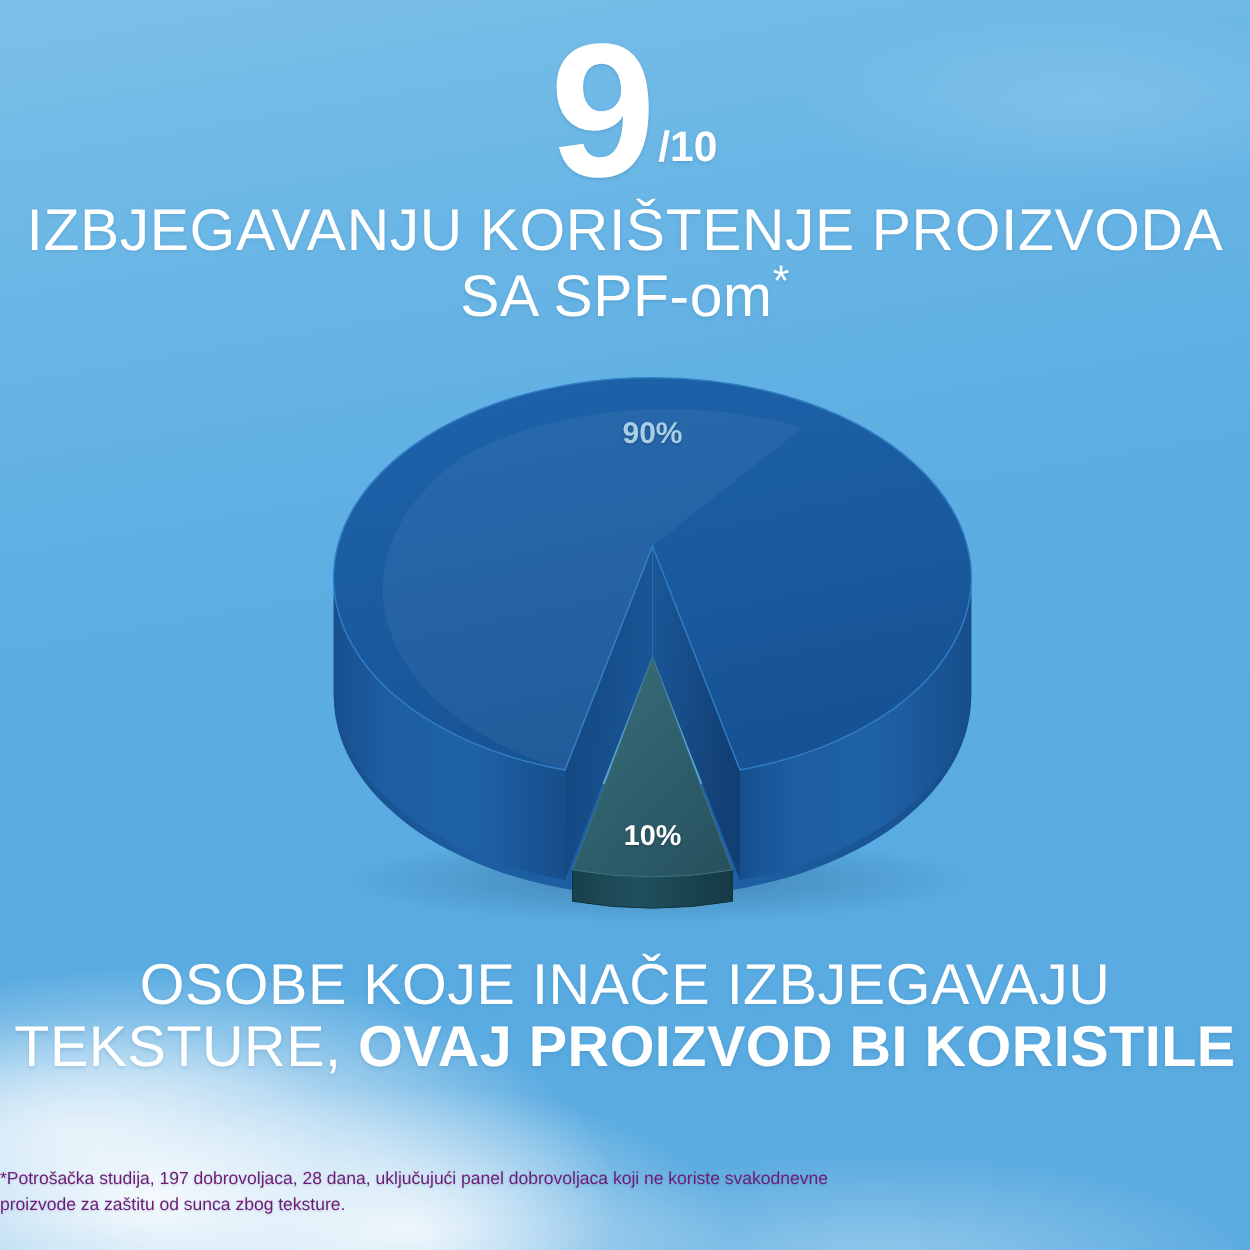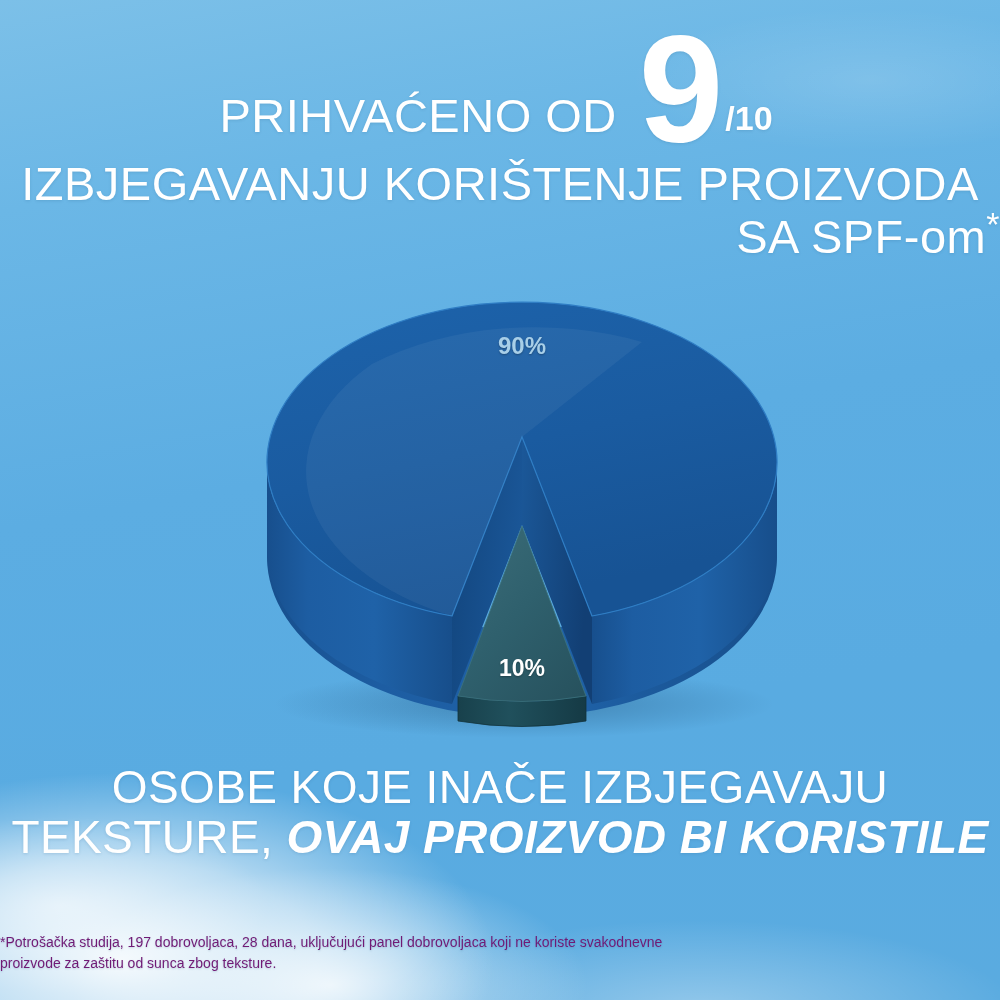--- a/index.html
+++ b/index.html
@@ -47,21 +47,21 @@
     font-weight:700; letter-spacing:-4px;
     margin:0 6px 0 22px;
     position:relative; top:2px;
   }
   #hl-ten {
     font-size:34px; font-weight:700; letter-spacing:0px;
     padding-bottom:8px; margin-right:8px;
   }
   #hl-post { padding-bottom:7px; }
   #hl-row2 { margin-top:14px; }
-  #hl-row3 { margin-top:6px;text-align:right; }
+  #hl-row3 { margin-top:6px; }
   #hl-row3 .star { font-size:34px; vertical-align:super; line-height:0; }
 
   
   #chart {
     position:absolute; left:262px; top:294px;
     width:520px; height:440px;
   }
   #chart svg { display:block; width:520px; height:440px; overflow:visible; }
   .pie-label {
     font-family:"Liberation Sans", sans-serif;
@@ -73,40 +73,39 @@
   #subcopy {
     position:absolute; left:0; right:0; top:762px;
     text-align:center; color:#ffffff;
     text-shadow:0 1px 3px rgba(40,90,130,0.16);
   }
   .sub-line {
     font-size:46px; line-height:50px;
     font-weight:400; letter-spacing:0.4px;
     white-space:nowrap;
   }
-  .sub-strong { font-weight:700;font-style:italic; }
+  .sub-strong { font-weight:700; }
 
   
   #footnote {
     position:absolute; left:0; right:0; top:932px;
     text-align:left; color:#701a75;
     font-size:14px; line-height:21px; font-weight:400;
     text-shadow:0 1px 2px rgba(40,90,130,0.22);
   }
   #footnote .fn-line { white-space:nowrap; }
 </style>
 </head>
 <body>
 
 <div id="sky"></div>
 <div id="sky-haze"></div>
 
 <div id="headline">
   <div id="hl-row1">
-    <span class="hl-line" id="hl-pre">PRIHVAĆENO OD</span>
     <span id="big-nine">9</span>
     <span id="hl-ten">/10</span>
   </div>
   <div class="hl-line" id="hl-row2">IZBJEGAVANJU KORIŠTENJE PROIZVODA</div>
   <div class="hl-line" id="hl-row3">
     <span>SA SPF-om</span><span class="star">*</span>
   </div>
 </div>
 
 <div id="chart">

